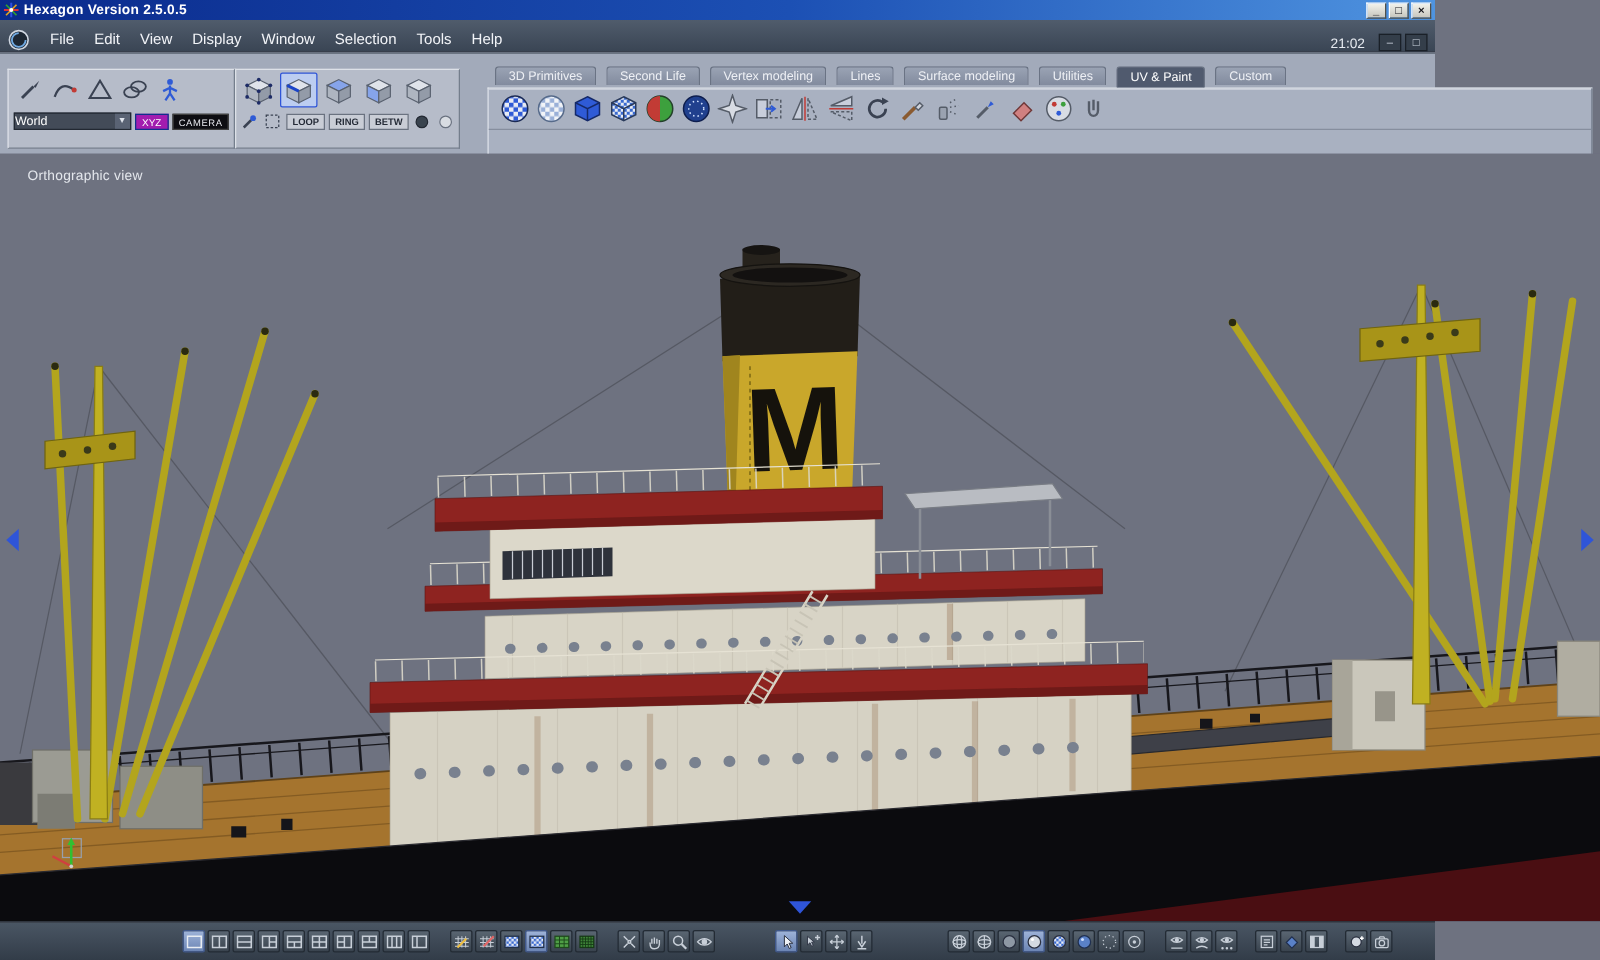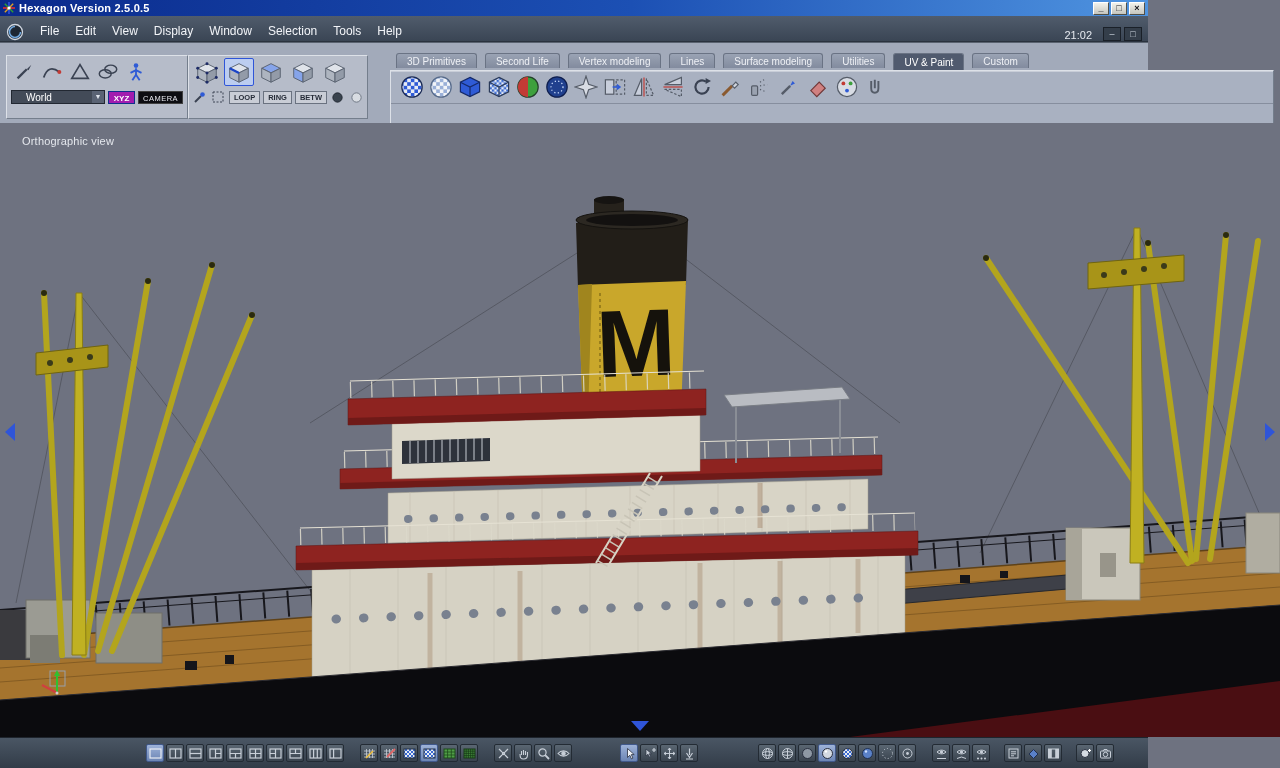--- a/index.html
+++ b/index.html
@@ -30,24 +30,24 @@
 
   
   #toolstrip { position:absolute; top:42px; left:0; right:0; height:81px; background:#a2aaba; border-top:1px solid #5a6370; }
   .panel { position:absolute; background:#b6bcc9; border:1px solid; border-color:#dde1e8 #747e8c #747e8c #dde1e8; }
   #panel-axis { left:6px; top:12px; width:182px; height:64px; padding:3px 4px; }
   #panel-select { left:188px; top:12px; width:180px; height:64px; padding:2px 3px; }
   .tool-row { display:flex; align-items:center; gap:2px; }
   .tic { width:26px; height:26px; display:flex; align-items:center; justify-content:center; border-radius:2px; }
   .ctrl-row { display:flex; align-items:center; gap:3px; margin-top:5px; }
   #world-select { width:96px; height:14px; background:#434b58; border:1px solid #222832; color:#fff;
-    font-size:10px; display:flex; align-items:center; padding-left:14px; }
+    font-size:10px; display:flex; align-items:center; padding-left:0; }
   #world-select .arrow-box { margin-left:auto; width:12px; height:12px; background:#5a6374; color:#dfe4ec;
     font-size:7px; line-height:12px; text-align:center; }
-  #xyz-btn { width:28px; height:13px; background:#a21caf; color:#fff; font-size:8px; font-weight:bold;
+  #xyz-btn { width:28px; height:13px; background:#a21caf; color:#fff; font-size:8px; font-weight:normal;
     text-align:center; line-height:13px; border:1px solid #10308c; }
   #camera-btn { width:46px; height:13px; background:#0d0d12; color:#e8e9ef; font-size:7.5px;
     text-align:center; line-height:13px; border:1px solid #404040; letter-spacing:.5px; }
   .cbtn { width:30px; height:28px; display:flex; align-items:center; justify-content:center; border-radius:2px; border:1px solid transparent; }
   .cbtn.on { background:#bccdf0; border-color:#2f55d8; }
   .sbtn { height:13px; padding:0 4px; background:#c9cdd6; border:1px solid #6a7280; color:#262c38;
     font-size:7.5px; font-weight:bold; line-height:11px; }
   .mini { width:16px; height:16px; display:flex; align-items:center; justify-content:center; }
 
   

